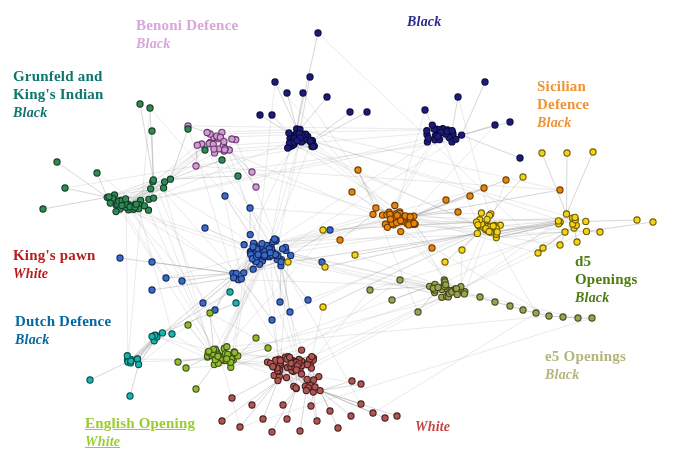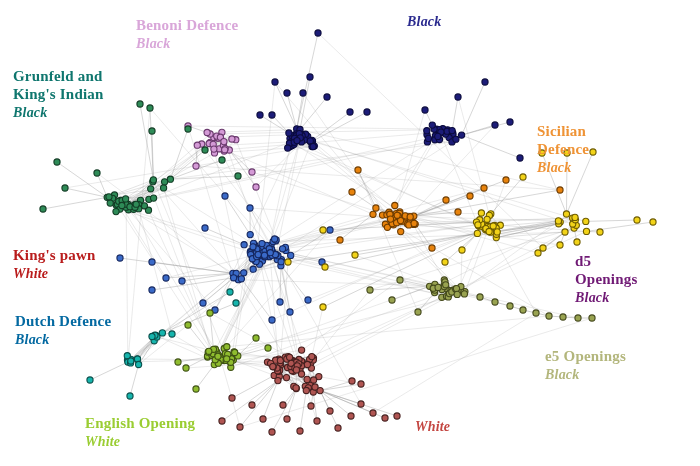--- a/index.html
+++ b/index.html
@@ -1502,40 +1502,40 @@
     <div class="lbl-name">Benoni Defence</div>
     <div class="lbl-side">Black</div>
   </div>
   <div class="lbl" style="left: 407px; top: 12px; color: rgb(43, 43, 143);">
     <div class="lbl-side">Black</div>
   </div>
   <div class="lbl lbl-grunfeld" style="left: 13px; top: 67px; color: #0f766e;">
     <div class="lbl-name">Grunfeld and King's Indian</div>
     <div class="lbl-side">Black</div>
   </div>
-  <div class="lbl" style="left: 537px; top: 77px; color: rgb(239, 147, 53); margin-top: 45px;">
+  <div class="lbl" style="left: 537px; top: 77px; color: rgb(239, 147, 53);">
     <div class="lbl-name">Sicilian Defence</div>
     <div class="lbl-side">Black</div>
   </div>
   <div class="lbl" style="left: 13px; top: 246px; color: #b91c1c;">
     <div class="lbl-name">King's pawn</div>
     <div class="lbl-side">White</div>
   </div>
-  <div class="lbl" style="left: 575px; top: 252px; color: #701a75;">
+  <div class="lbl" style="left: 575px; top: 252px; color: #4d7c0f;">
     <div class="lbl-name">d5 Openings</div>
     <div class="lbl-side">Black</div>
   </div>
   <div class="lbl" style="left: 15px; top: 312px; color: #0369a1;">
     <div class="lbl-name">Dutch Defence</div>
     <div class="lbl-side">Black</div>
   </div>
   <div class="lbl" style="left: 501px; top: 347px; color: rgb(179, 182, 124); margin-left: 44px;">
     <div class="lbl-name">e5 Openings</div>
     <div class="lbl-side">Black</div>
   </div>
-  <div class="lbl" style="left: 85px; top: 414px; color: rgb(154, 205, 50);">
+  <div class="lbl" style="left: 85px; top: 414px; color: rgb(154, 205, 50); text-decoration: underline;">
     <div class="lbl-name">English Opening</div>
     <div class="lbl-side">White</div>
   </div>
   <div class="lbl" style="left: 415px; top: 417px; color: rgb(196, 71, 66);">
     <div class="lbl-side">White</div>
   </div>
 </div>
 
 </body></html>

